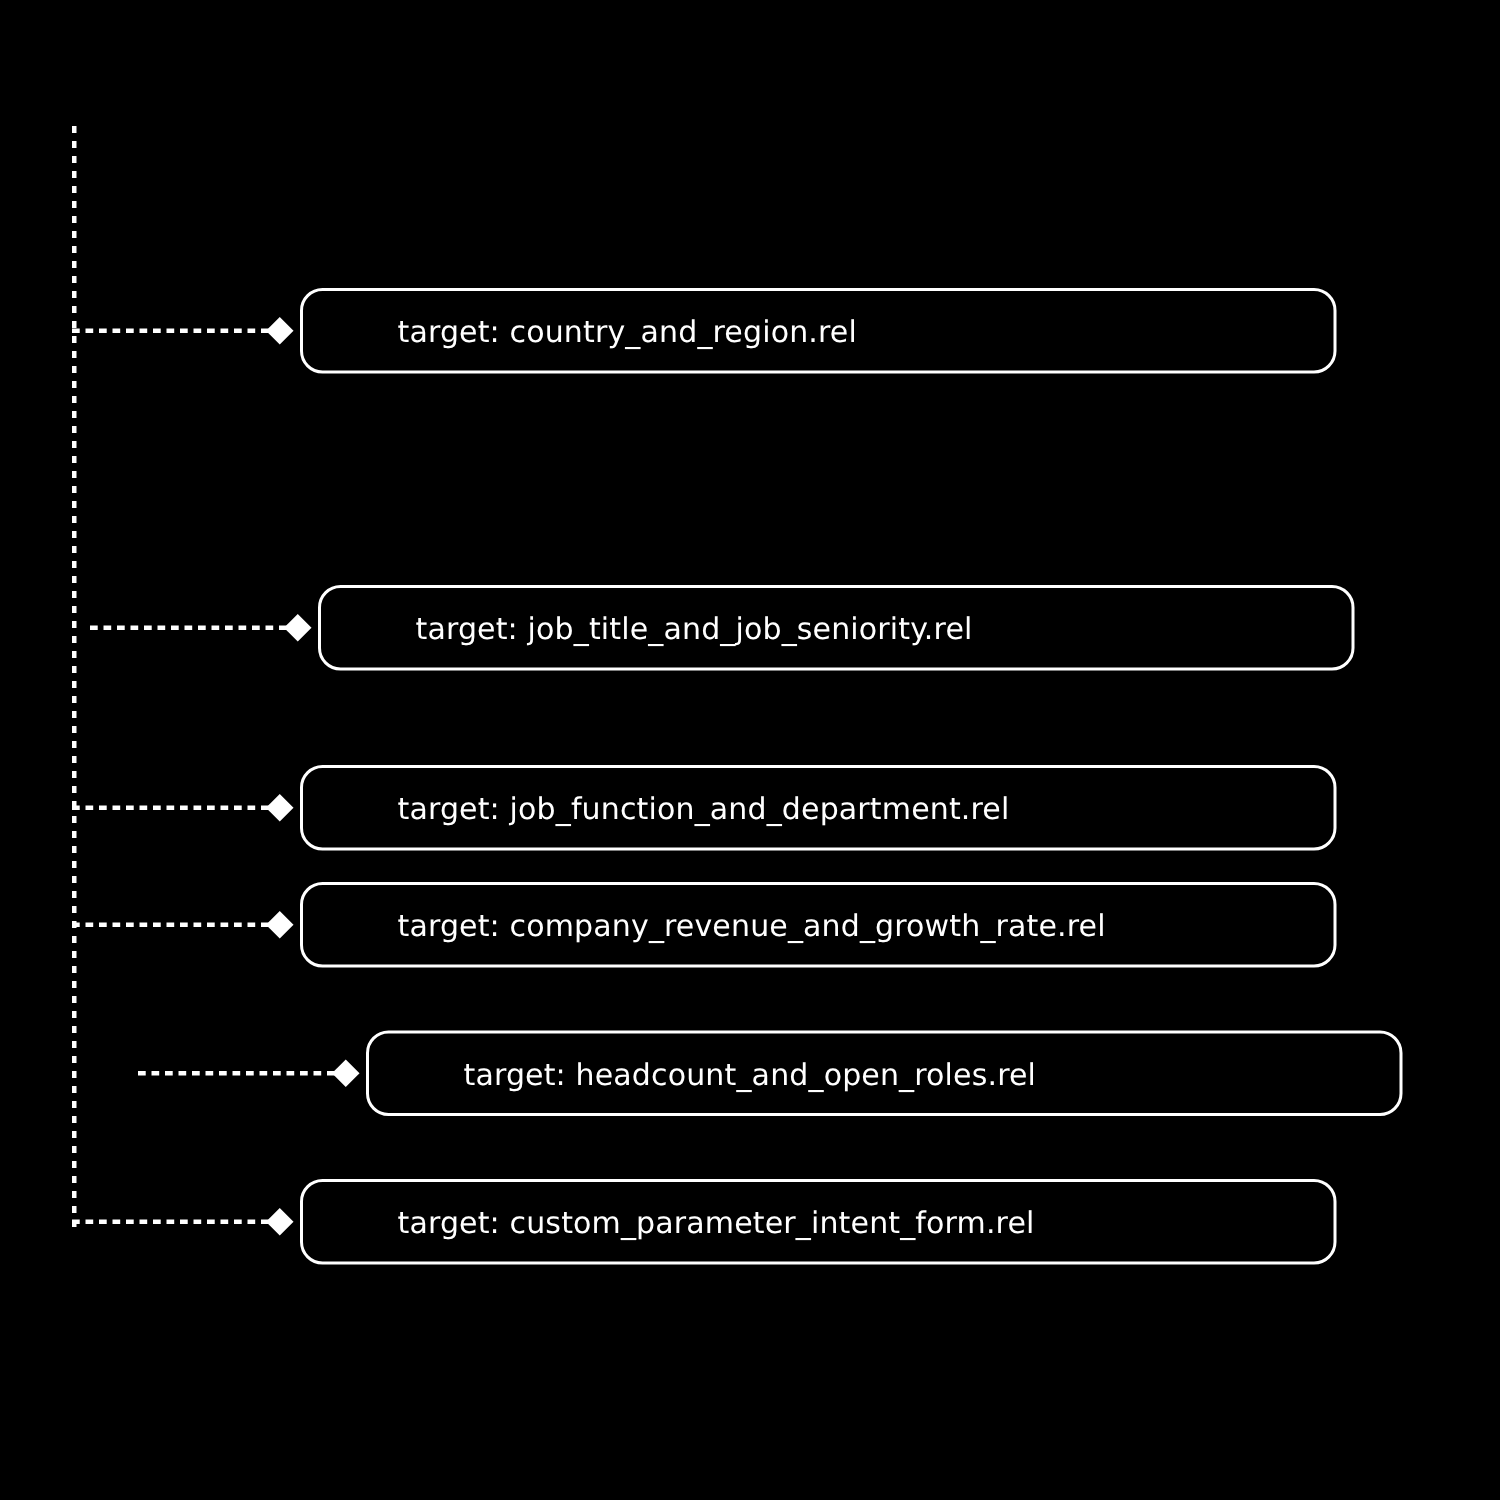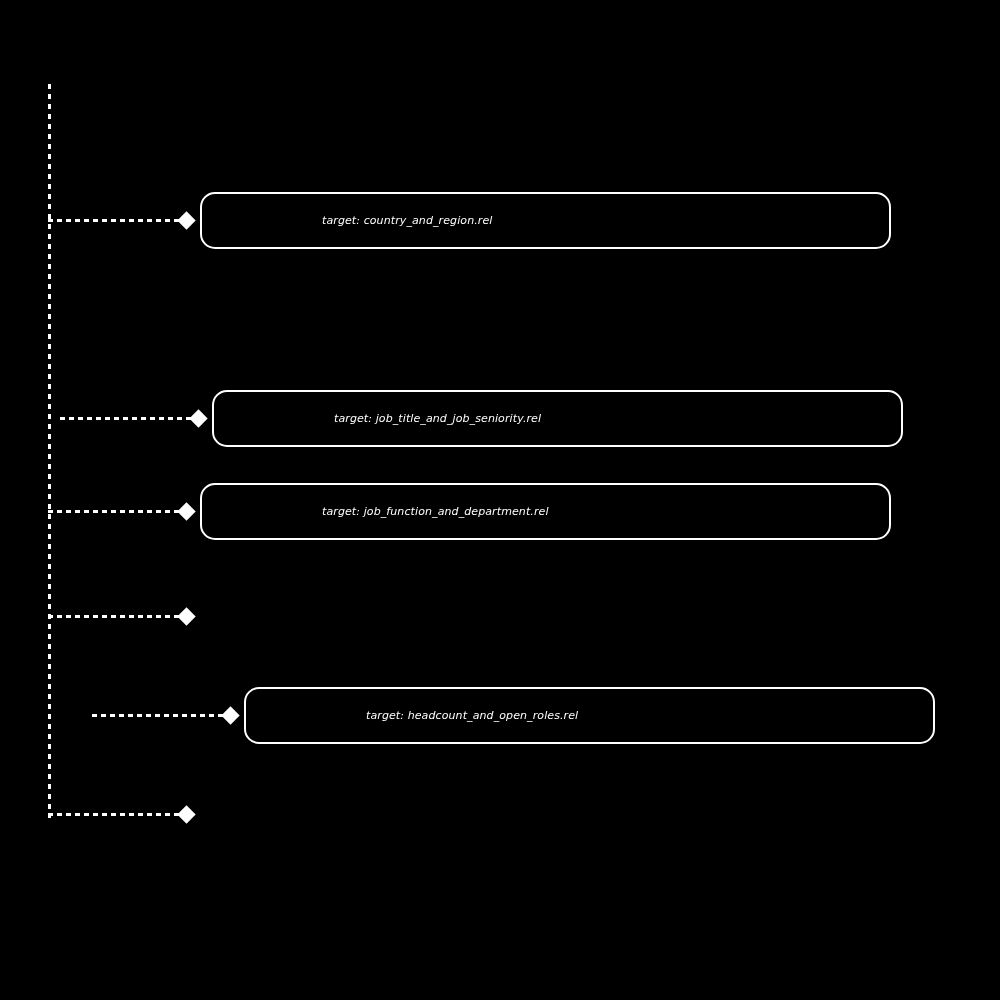--- a/index.html
+++ b/index.html
@@ -70,26 +70,25 @@
     height: 53px;
     border: 2px solid #ffffff;
     border-radius: 15px;
     background: #000000;
     box-sizing: content-box;
     display: flex;
     align-items: center;
   }
   .node-label {
     color: #ffffff;
-    font-size: 11px;
+    font-size: 20px;
     font-family: "DejaVu Sans", sans-serif;
     letter-spacing: 0.1px;
     white-space: nowrap;
-    padding-left: 120px;
-    font-style: italic;
+    padding-left: 63px;
   }
 </style>
 </head>
 <body>
 
 <div id="canvas">
 
   <div class="trunk"></div>
 
   <div class="branch" style="top:192px;">
@@ -102,39 +101,45 @@
 
 
   <div class="branch" style="top:390px;margin-left:12px;">
     <div class="connector"></div>
     <div class="diamond"></div>
     <div class="node-box">
       <span class="node-label">target: job_title_and_job_seniority.rel</span>
     </div>
   </div>
 
-  <div class="branch" style="top:483px;text-align:right;">
+  <div class="branch" style="top:510px;text-align:right;">
     <div class="connector"></div>
     <div class="diamond"></div>
     <div class="node-box">
       <span class="node-label">target: job_function_and_department.rel</span>
     </div>
   </div>
 
   <div class="branch" style="top:588px;">
     <div class="connector"></div>
     <div class="diamond"></div>
+    <div class="node-box">
+      <span class="node-label">target: company_revenue_and_growth_rate.rel</span>
+    </div>
   </div>
 
   <div class="branch" style="top:687px;margin-left:44px;">
     <div class="connector"></div>
     <div class="diamond"></div>
     <div class="node-box">
       <span class="node-label">target: headcount_and_open_roles.rel</span>
     </div>
   </div>
 
   <div class="branch" style="top:786px;">
     <div class="connector"></div>
     <div class="diamond"></div>
+    <div class="node-box">
+      <span class="node-label">target: custom_parameter_intent_form.rel</span>
+    </div>
   </div>
 
 </div>
 
 </body></html>

